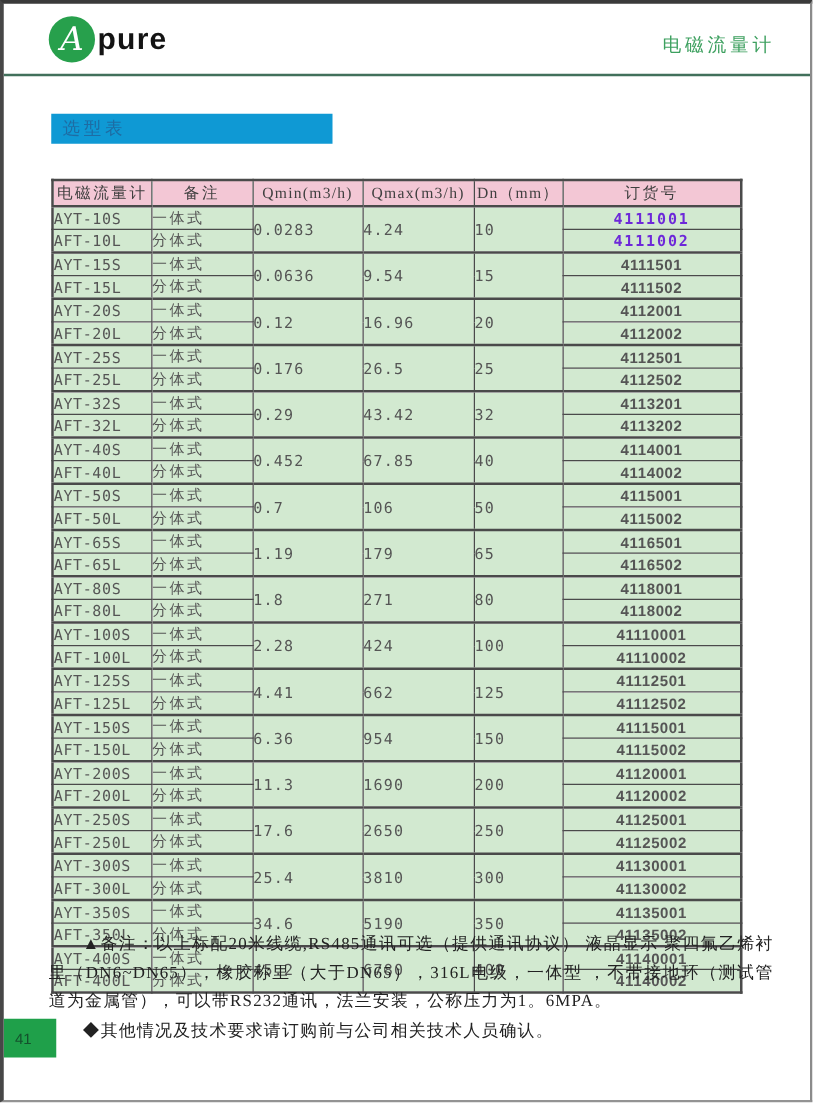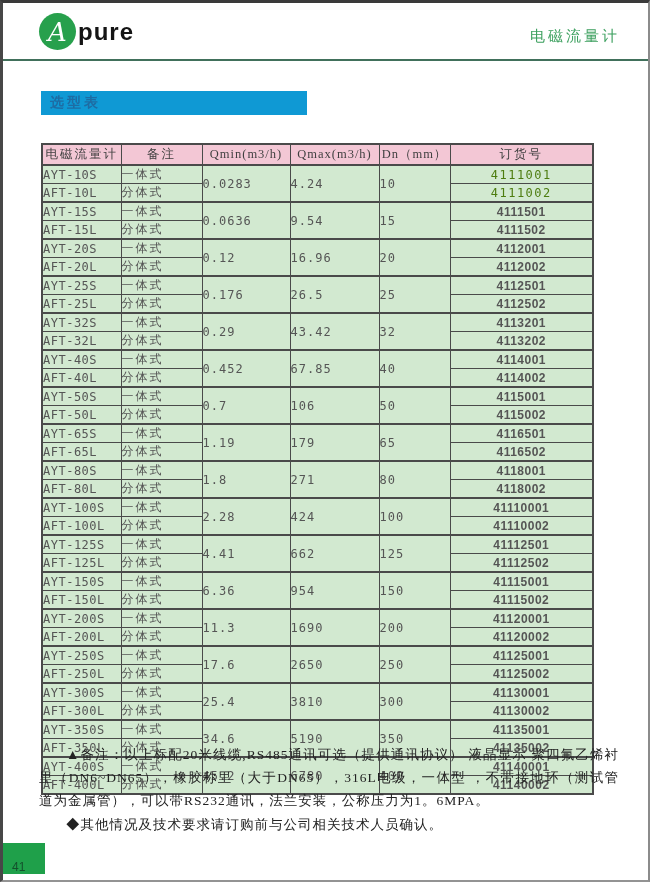--- a/index.html
+++ b/index.html
@@ -20,22 +20,22 @@
     margin-left:2px;font-family:"Liberation Sans",sans-serif;font-weight:700;
     font-size:24px;color:#141414;letter-spacing:1px;
   }
   .page-title{
     position:absolute;left:527px;top:24px;color:#3da05f;font-size:15px;
     letter-spacing:3px;font-family:"Liberation Serif",serif;
   }
   .header-rule{position:absolute;left:0;top:56px;width:100%;height:2px;background:#41705b;}
   
   .banner{
-    position:absolute;left:38px;top:88px;width:266px;height:24px;background:#0f99d4;
-    color:#1e6ca3;font-size:14px;font-weight:700;letter-spacing:3px;
+    position:absolute;left:38px;top:88px;width:225px;height:24px;background:#0f99d4;
+    color:#1e6ca3;font-size:14px;font-weight:400;letter-spacing:3px;
     display:flex;align-items:center;padding-left:9px;box-sizing:border-box;
   }
   
   table.sel{
     position:absolute;left:38px;top:140px;border-collapse:collapse;
     table-layout:fixed;width:551px;
   }
   table.sel th,table.sel td{
     border:1px solid #4a4a4a;box-sizing:border-box;overflow:hidden;
     white-space:nowrap;padding:0;
@@ -54,37 +54,37 @@
   td.c-type{
     text-align:left;font-family:"Liberation Serif",serif;
     letter-spacing:2px;color:#4a4a4a;margin-top:44px;
   }
   td.c-num{font-family:"DejaVu Sans Mono",monospace;padding-left:14px;letter-spacing:1px;margin-top:12px;}
   td.c-order{
     text-align:center;font-family:"Liberation Sans",sans-serif;
     font-weight:700;font-size:13px;color:#161616;letter-spacing:0.5px;
   }
   td.c-order.light{
-    font-family:"DejaVu Sans Mono",monospace;font-weight:400;
-    font-size:12px;color:#4d7c0f;letter-spacing:1.5px;
+    font-family:"DejaVu Sans Mono",monospace;font-weight:700;
+    font-size:12px;color:#6d28d9;letter-spacing:1.5px;
   }
   tr.group-start td{border-top:2px solid #4a4a4a;}
   
   .notes{
     position:absolute;left:36px;top:740px;width:580px;
     font-family:"Liberation Serif",serif;font-size:13.5px;color:#222222;
     line-height:1.72;letter-spacing:1px;
   }
   .notes p{margin:0;text-indent:2em;text-align:justify;}
   .notes p.second{}
   
   .pagenum{
-    position:absolute;left:0px;top:840px;width:42px;height:31px;background:#1fa04a;
+    position:absolute;left:0px;top:812px;width:42px;height:31px;background:#1fa04a;
     color:#14502c;font-family:"Liberation Sans",sans-serif;font-size:12px;
-    display:flex;align-items:flex-end;padding-left:9px;box-sizing:border-box;
+    display:flex;align-items:center;padding-left:9px;box-sizing:border-box;
   }
 </style>
 </head>
 <body>
 
 <div class="page">
 
   <div class="logo">
     <div class="logo-circle">
       <span>A</span>

